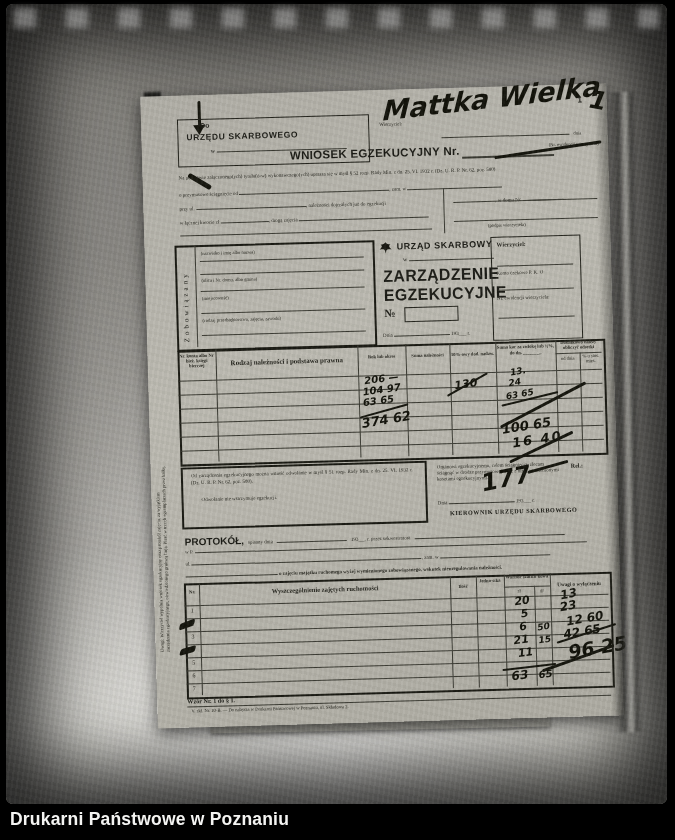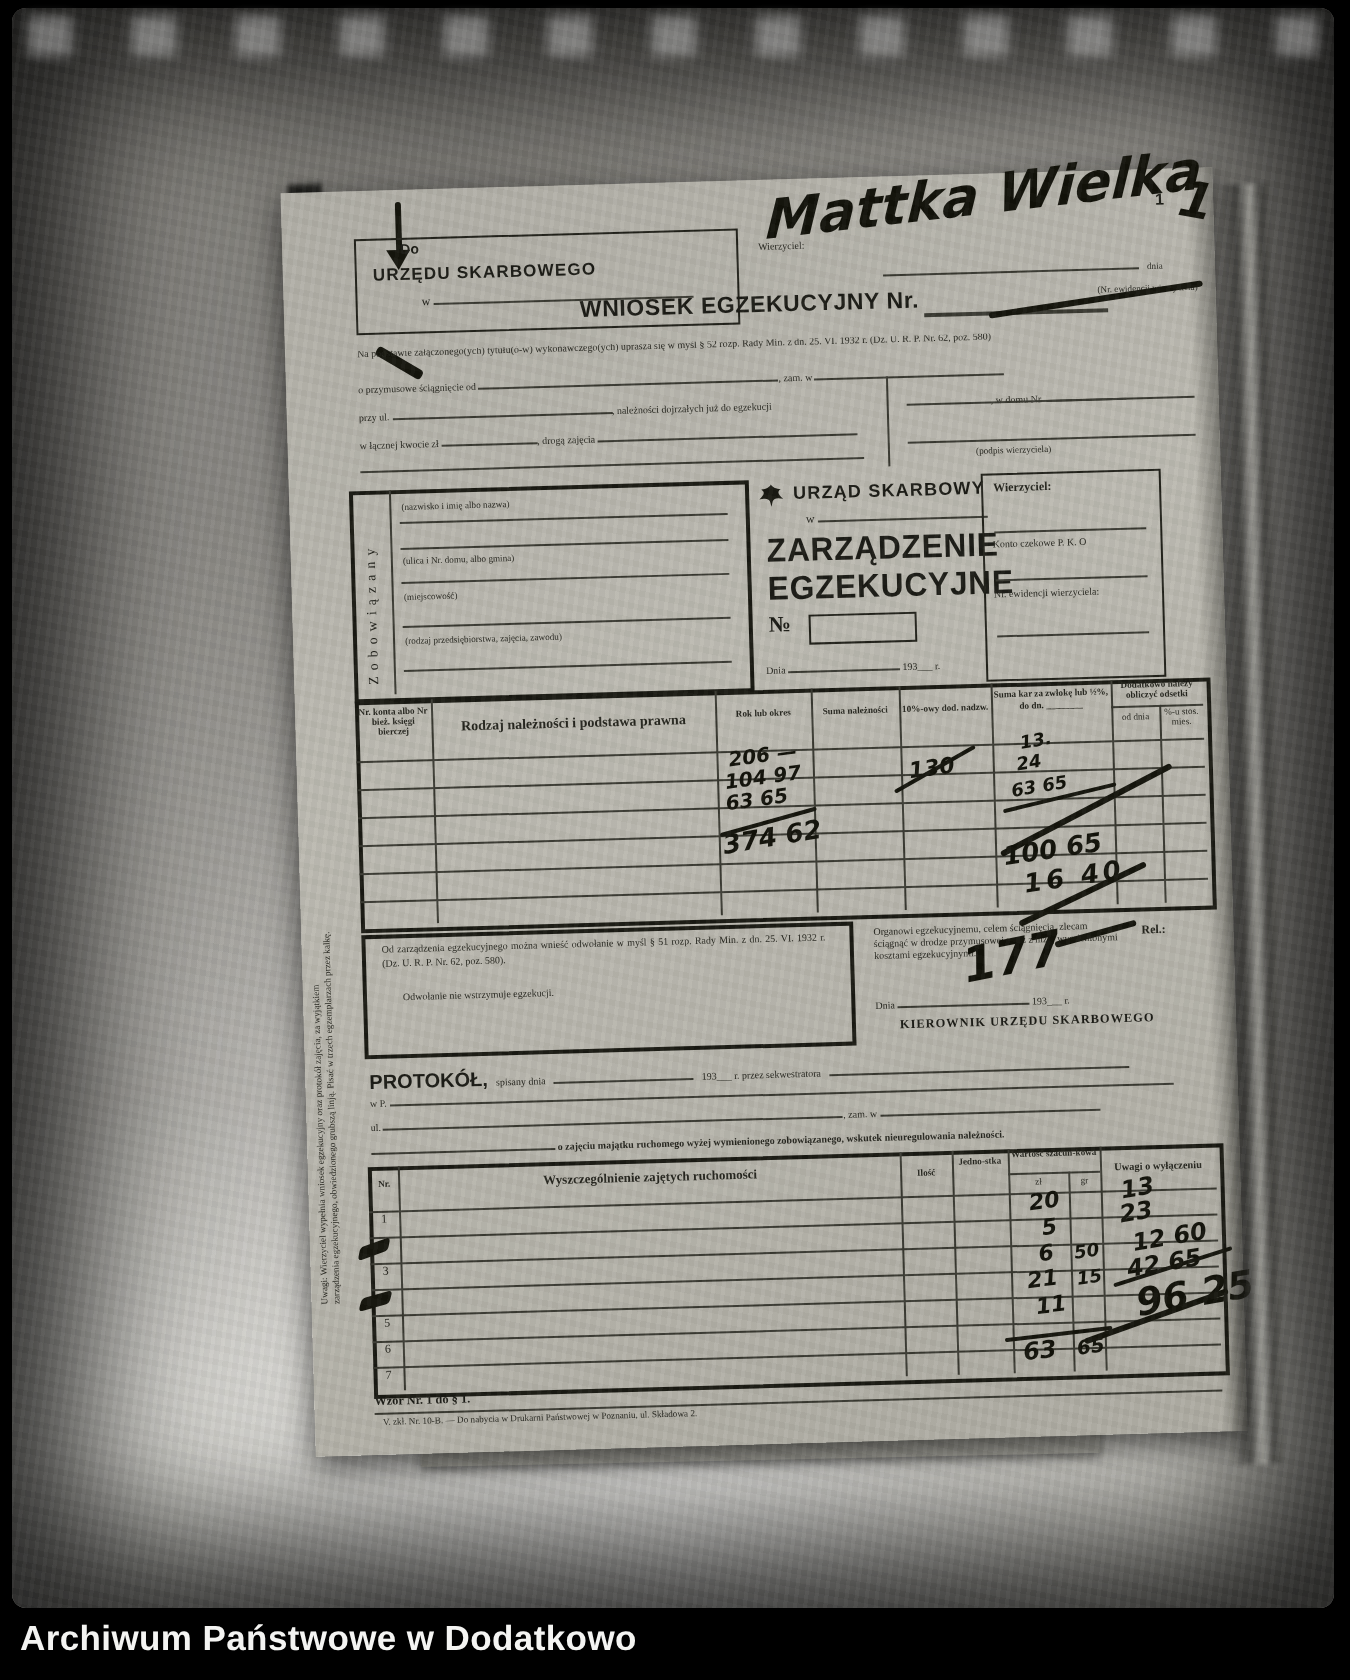--- a/index.html
+++ b/index.html
@@ -267,13 +267,13 @@
   <div class="stroke" style="left:384px;top:572px;width:76px;height:2.5px;transform:rotate(-18deg);"></div>
 
   <div class="abs ser b ink" style="left:30px;top:602px;font-size:6.2px;">Wzór Nr. 1 do § 1.</div>
   <div class="hline" style="left:30px;top:611px;width:424px;"></div>
   <div class="abs tiny" style="left:34px;top:613px;">V. zkł. Nr. 10-B. — Do nabycia w Drukarni Państwowej w Poznaniu, ul. Składowa 2.</div>
 </div>
 
 <div class="abs crease"></div>
 <div class="abs grain"></div>
 
-<div class="abs caption san b">Archiwum Państwowe w Dodatkowo</div>
+<div class="abs caption san b">Drukarni Państwowe w Poznaniu</div>
 
 </body></html>

